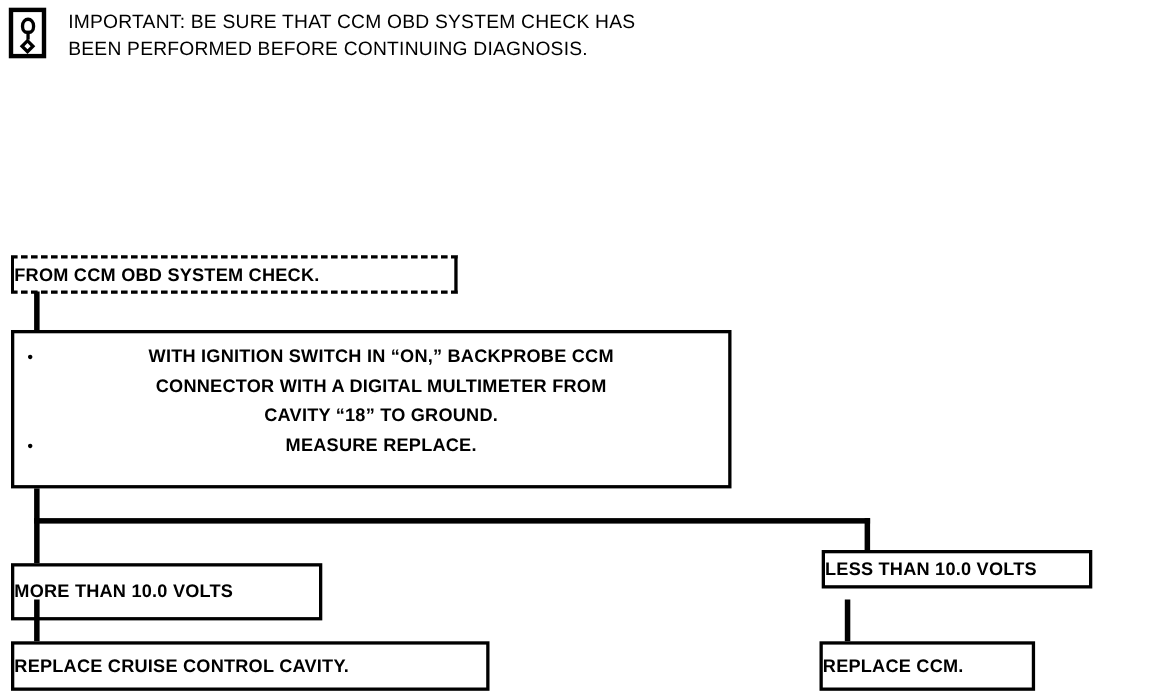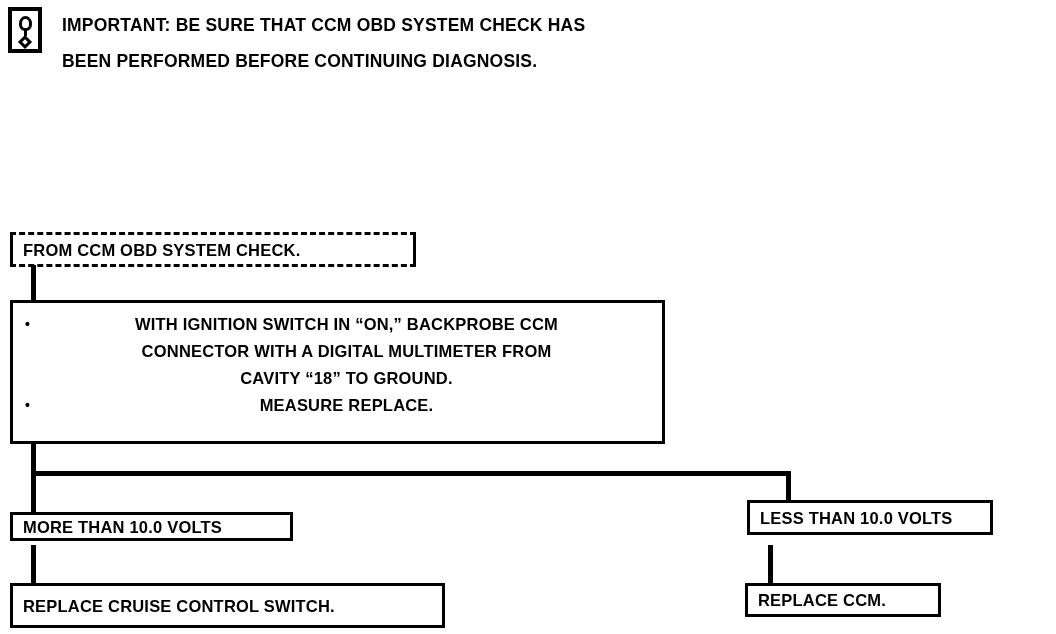--- a/index.html
+++ b/index.html
@@ -69,22 +69,22 @@
     margin-left: -5px;
     width: 10px;
     height: 10px;
     border: 3px solid #000;
     box-sizing: border-box;
     transform: rotate(45deg);
   }
   .warning-text {
     margin-left: 20px;
     font-size: 17.5px;
-    font-weight: bold;
-    line-height: 36px;
+    font-weight: normal;
+    line-height: 25px;
     letter-spacing: 0.2px;
     white-space: pre-line;
     padding-top: 1px;
   }
 
   
   .fc-box {
     position: absolute;
     box-sizing: border-box;
     background: #ffffff;
@@ -98,21 +98,21 @@
     border-top: 3px dashed #000;
     border-bottom: 3px dashed #000;
     border-left: 3px solid #000;
     border-right: 3px solid #000;
   }
   .fc-label {
     font-size: 16.5px;
     font-weight: bold;
     letter-spacing: 0.2px;
     line-height: 22px;
-    padding-left: 10px;
+    padding-left: 0;
     white-space: nowrap;
   }
 
   
   .fc-list {
     padding: 8px 10px 6px 12px;
     width: 100%;
   }
   .fc-li {
     display: flex;
@@ -176,33 +176,33 @@
       </div>
     </div>
   </div>
 
   <div class="conn" style="left:31px; top:444px; width:5px; height:70px;"></div>
 
   <div class="conn" style="left:31px; top:471px; width:760px; height:5px;"></div>
 
   <div class="conn" style="left:786px; top:471px; width:5px; height:43px;"></div>
 
-  <div class="fc-box solid" style="left:10px; top:512px; width:283px; height:29px;">
+  <div class="fc-box solid" style="left:10px; top:512px; width:283px; height:52px;">
     <span class="fc-label">MORE THAN 10.0 VOLTS</span>
   </div>
 
   <div class="conn" style="left:31px; top:545px; width:5px; height:40px;"></div>
 
   <div class="fc-box solid" style="left:10px; top:583px; width:435px; height:45px;">
-    <span class="fc-label">REPLACE CRUISE CONTROL SWITCH.</span>
+    <span class="fc-label">REPLACE CRUISE CONTROL CAVITY.</span>
   </div>
 
   <div class="fc-box solid" style="left:747px; top:500px; width:246px; height:35px;">
     <span class="fc-label">LESS THAN 10.0 VOLTS</span>
   </div>
 
   <div class="conn" style="left:768px; top:545px; width:5px; height:40px;"></div>
 
-  <div class="fc-box solid" style="left:745px; top:583px; width:196px; height:34px;">
+  <div class="fc-box solid" style="left:745px; top:583px; width:196px; height:45px;">
     <span class="fc-label">REPLACE CCM.</span>
   </div>
 
 </div>
 
 </body></html>

